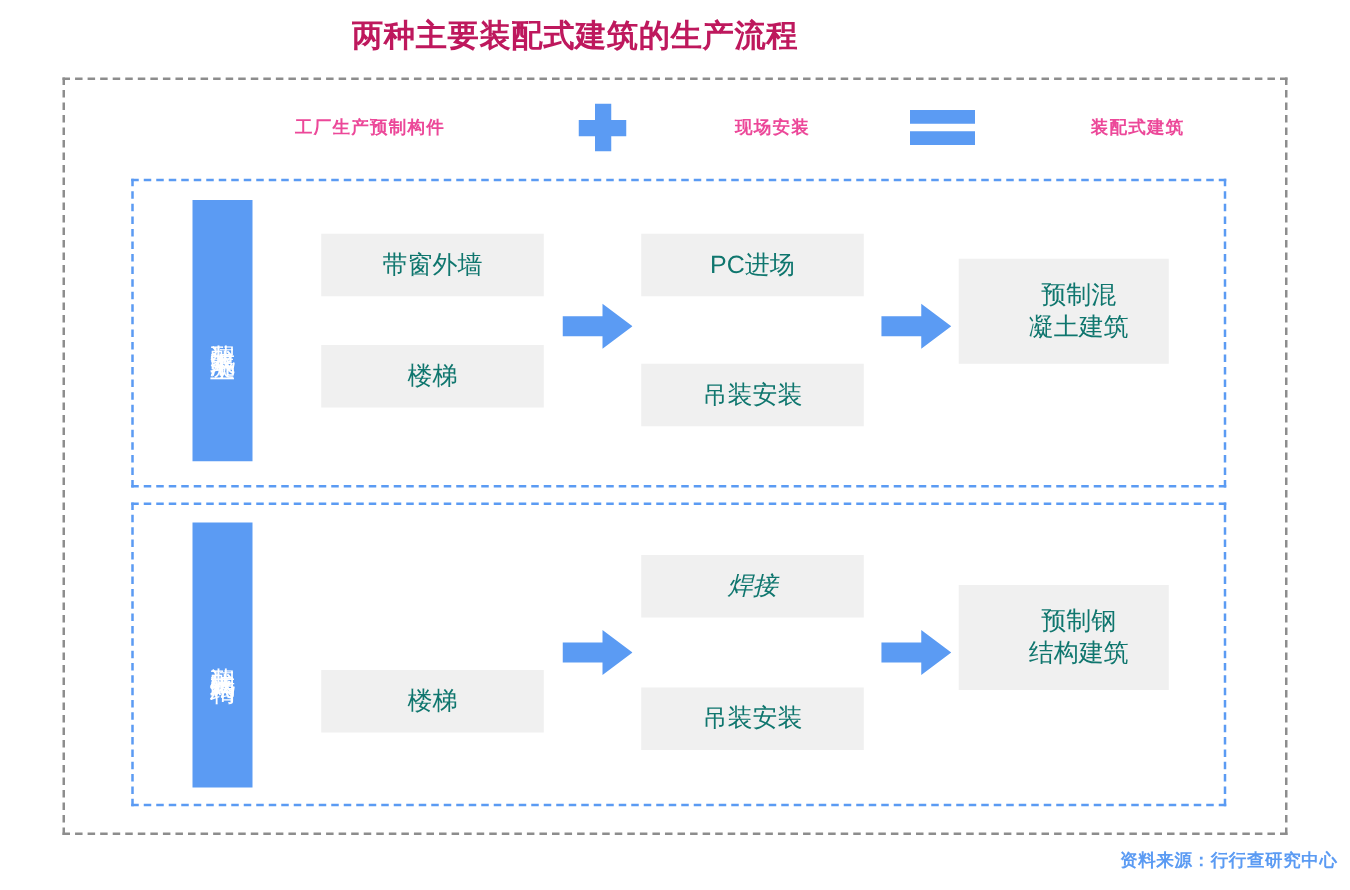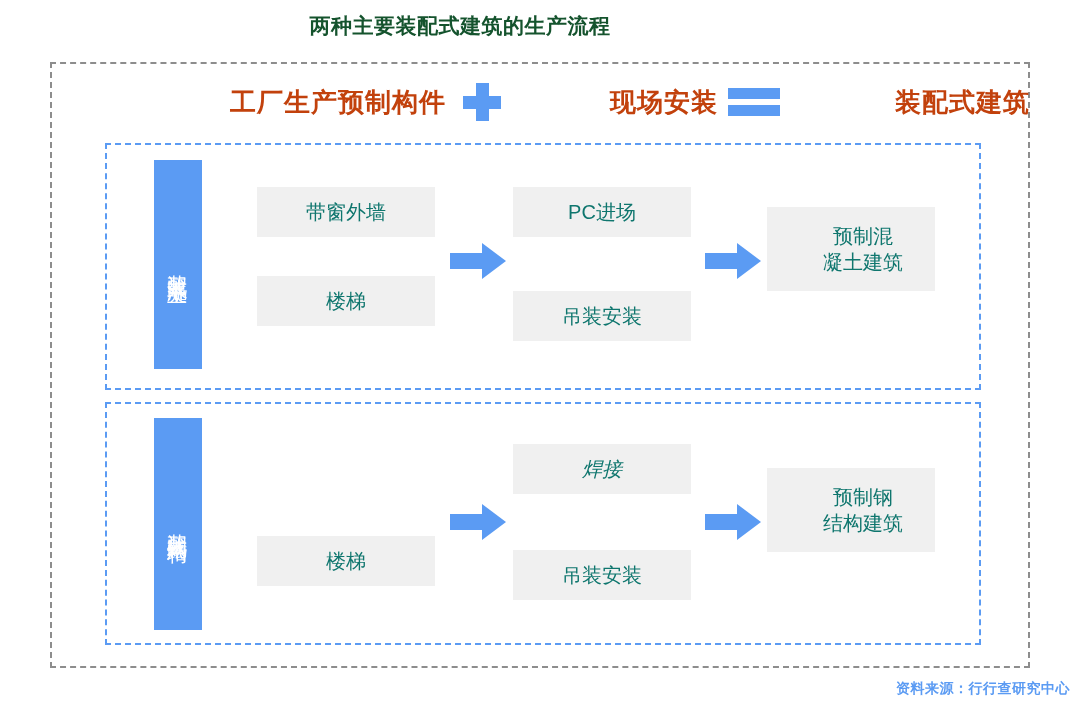--- a/index.html
+++ b/index.html
@@ -16,23 +16,23 @@
     overflow: hidden;
   }
 
   
   #chart-title {
     position: absolute;
     top: 12px;
     left: 0;
     width: 920px;
     text-align: center;
-    font-size: 21px;
+    font-size: 25px;
     font-weight: bold;
-    color: #14532d;
+    color: #be185d;
     letter-spacing: 0.5px;
   }
 
   
   #outer-frame {
     position: absolute;
     left: 50px;
     top: 62px;
     width: 980px;
     height: 606px;
@@ -45,25 +45,25 @@
     position: absolute;
     left: 50px;
     top: 82px;
     width: 980px;
     height: 40px;
     display: flex;
     align-items: center;
     justify-content: flex-start;
   }
   .eq-label {
-    color: #c2410c;
-    font-size: 26px;
+    color: #ec4899;
+    font-size: 14px;
     font-weight: bold;
     letter-spacing: 1px;
-    text-align: right;
+    text-align: center;
     white-space: nowrap;
   }
   #eq-label-factory { width: 300px; margin-left: 96px; }
   #eq-label-onsite  { width: 200px; }
   #eq-label-result  { width: 240px; }
 
   .op-slot {
     width: 72px;
     display: flex;
     align-items: center;

